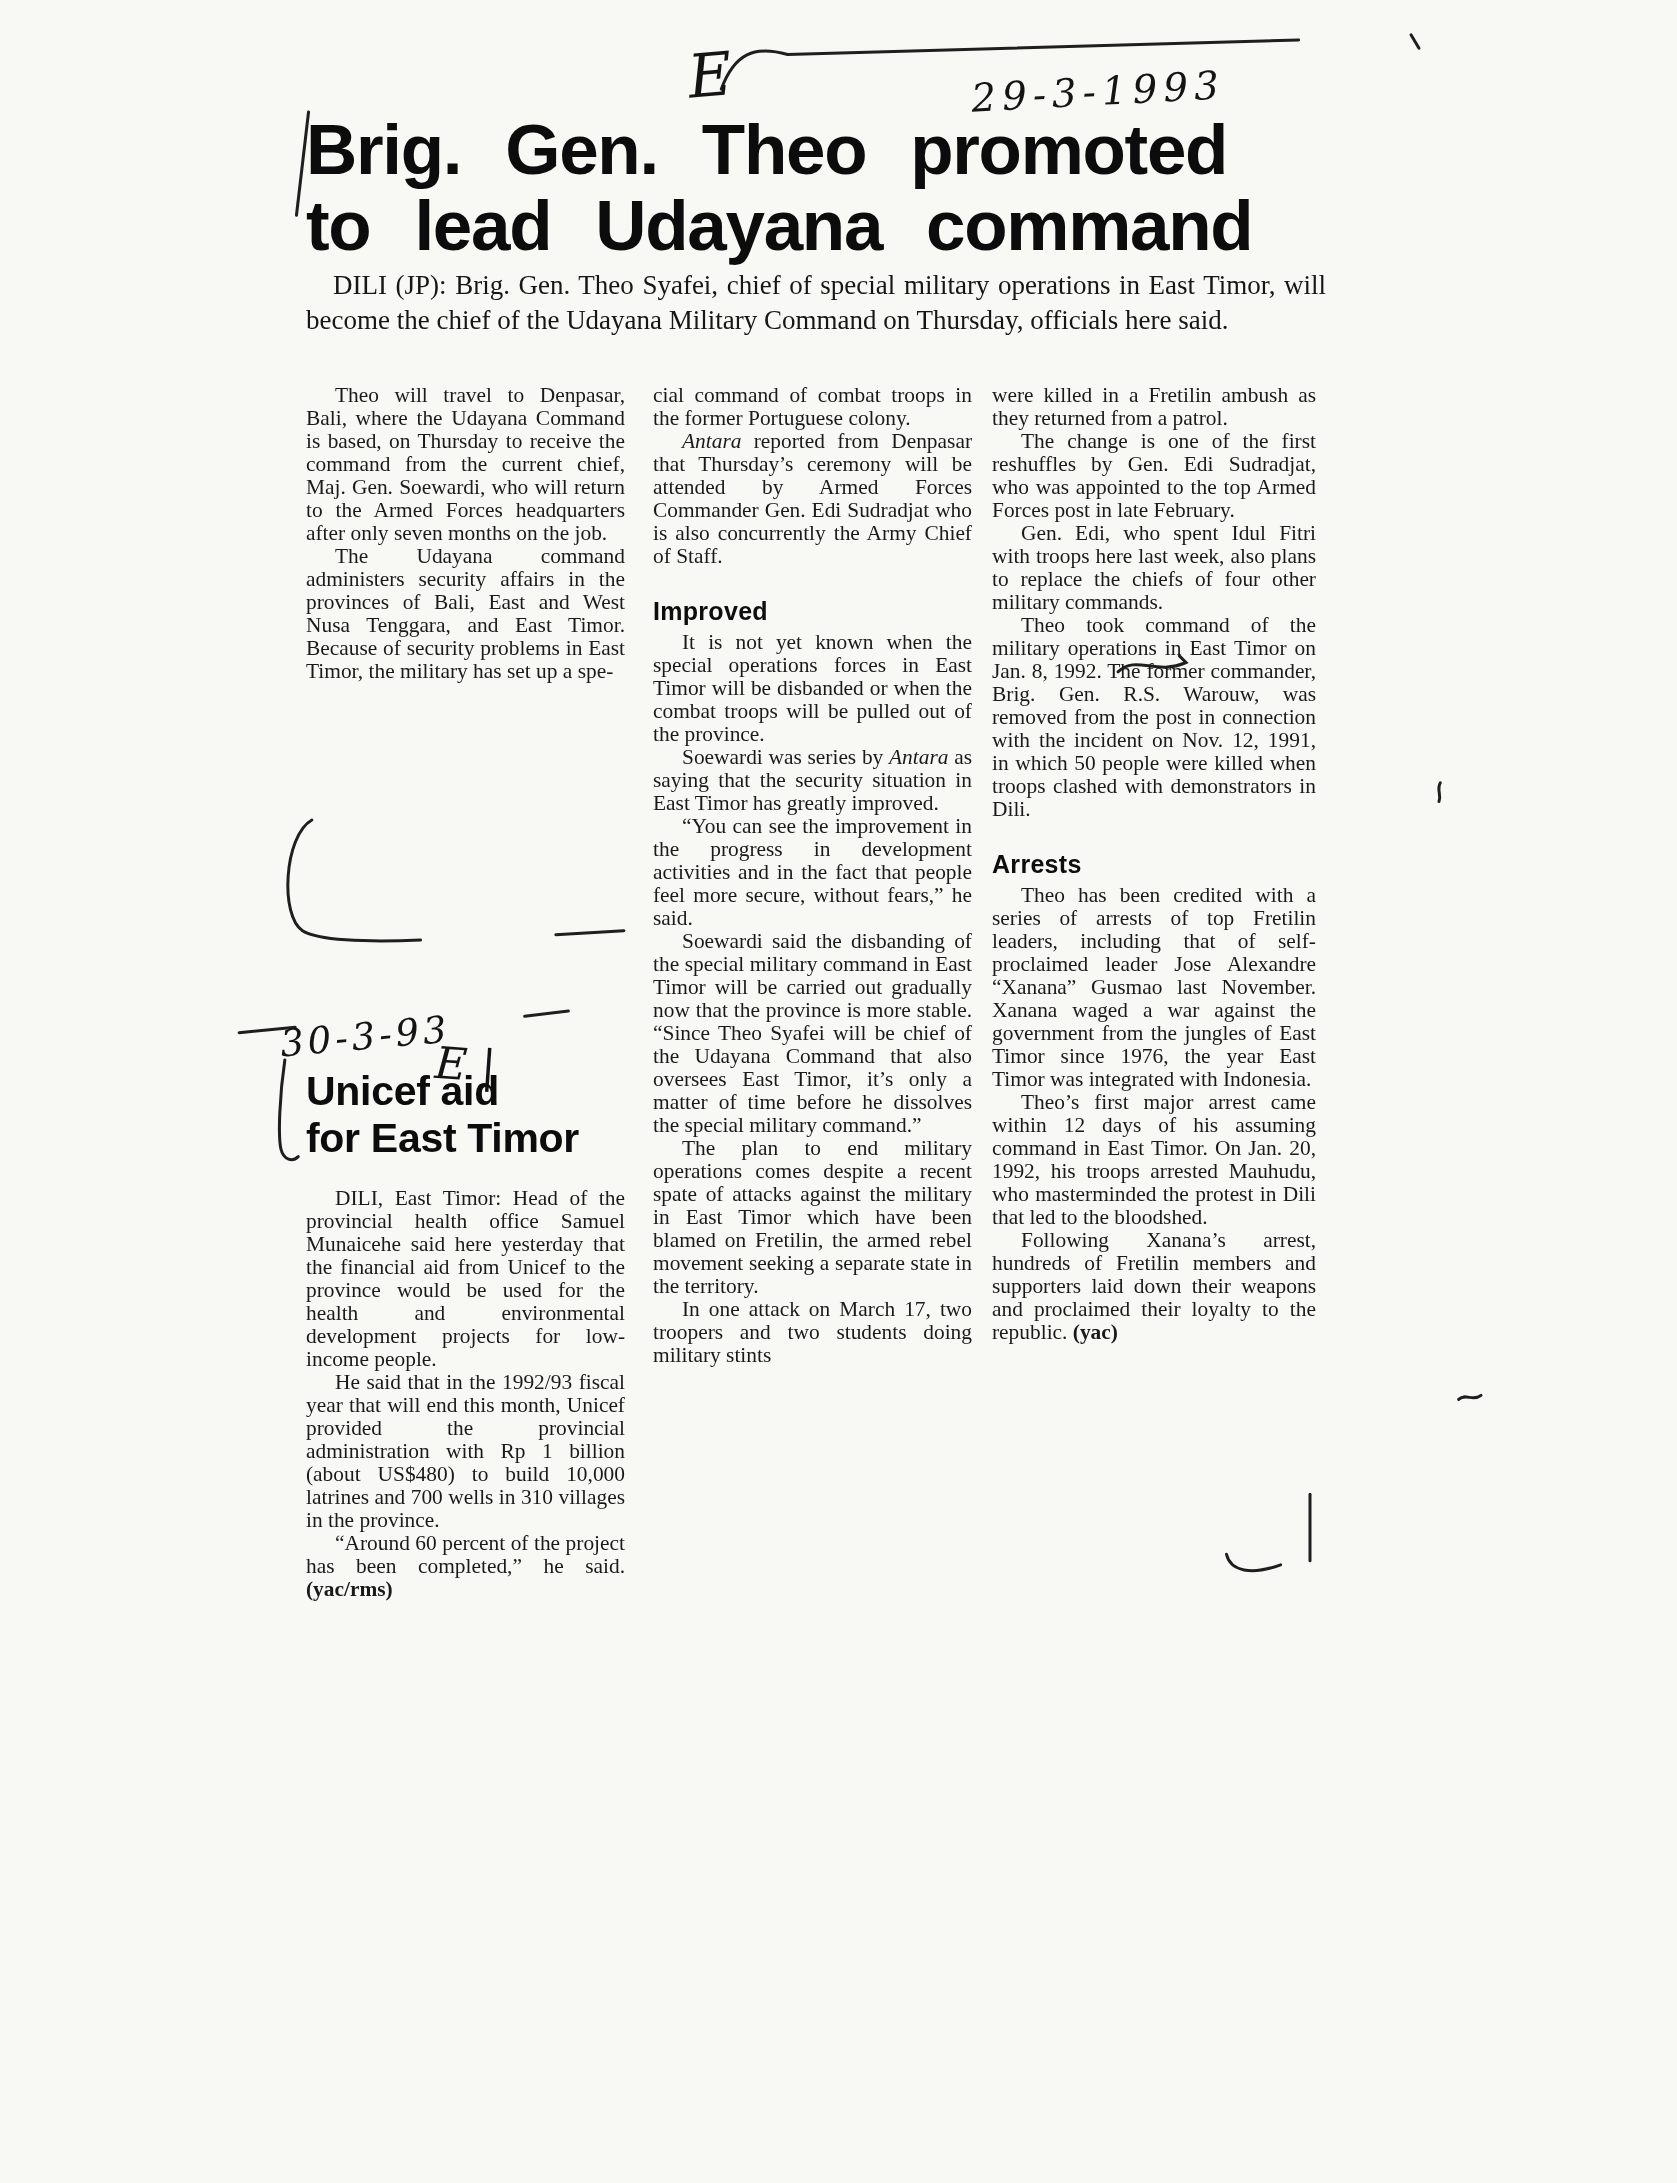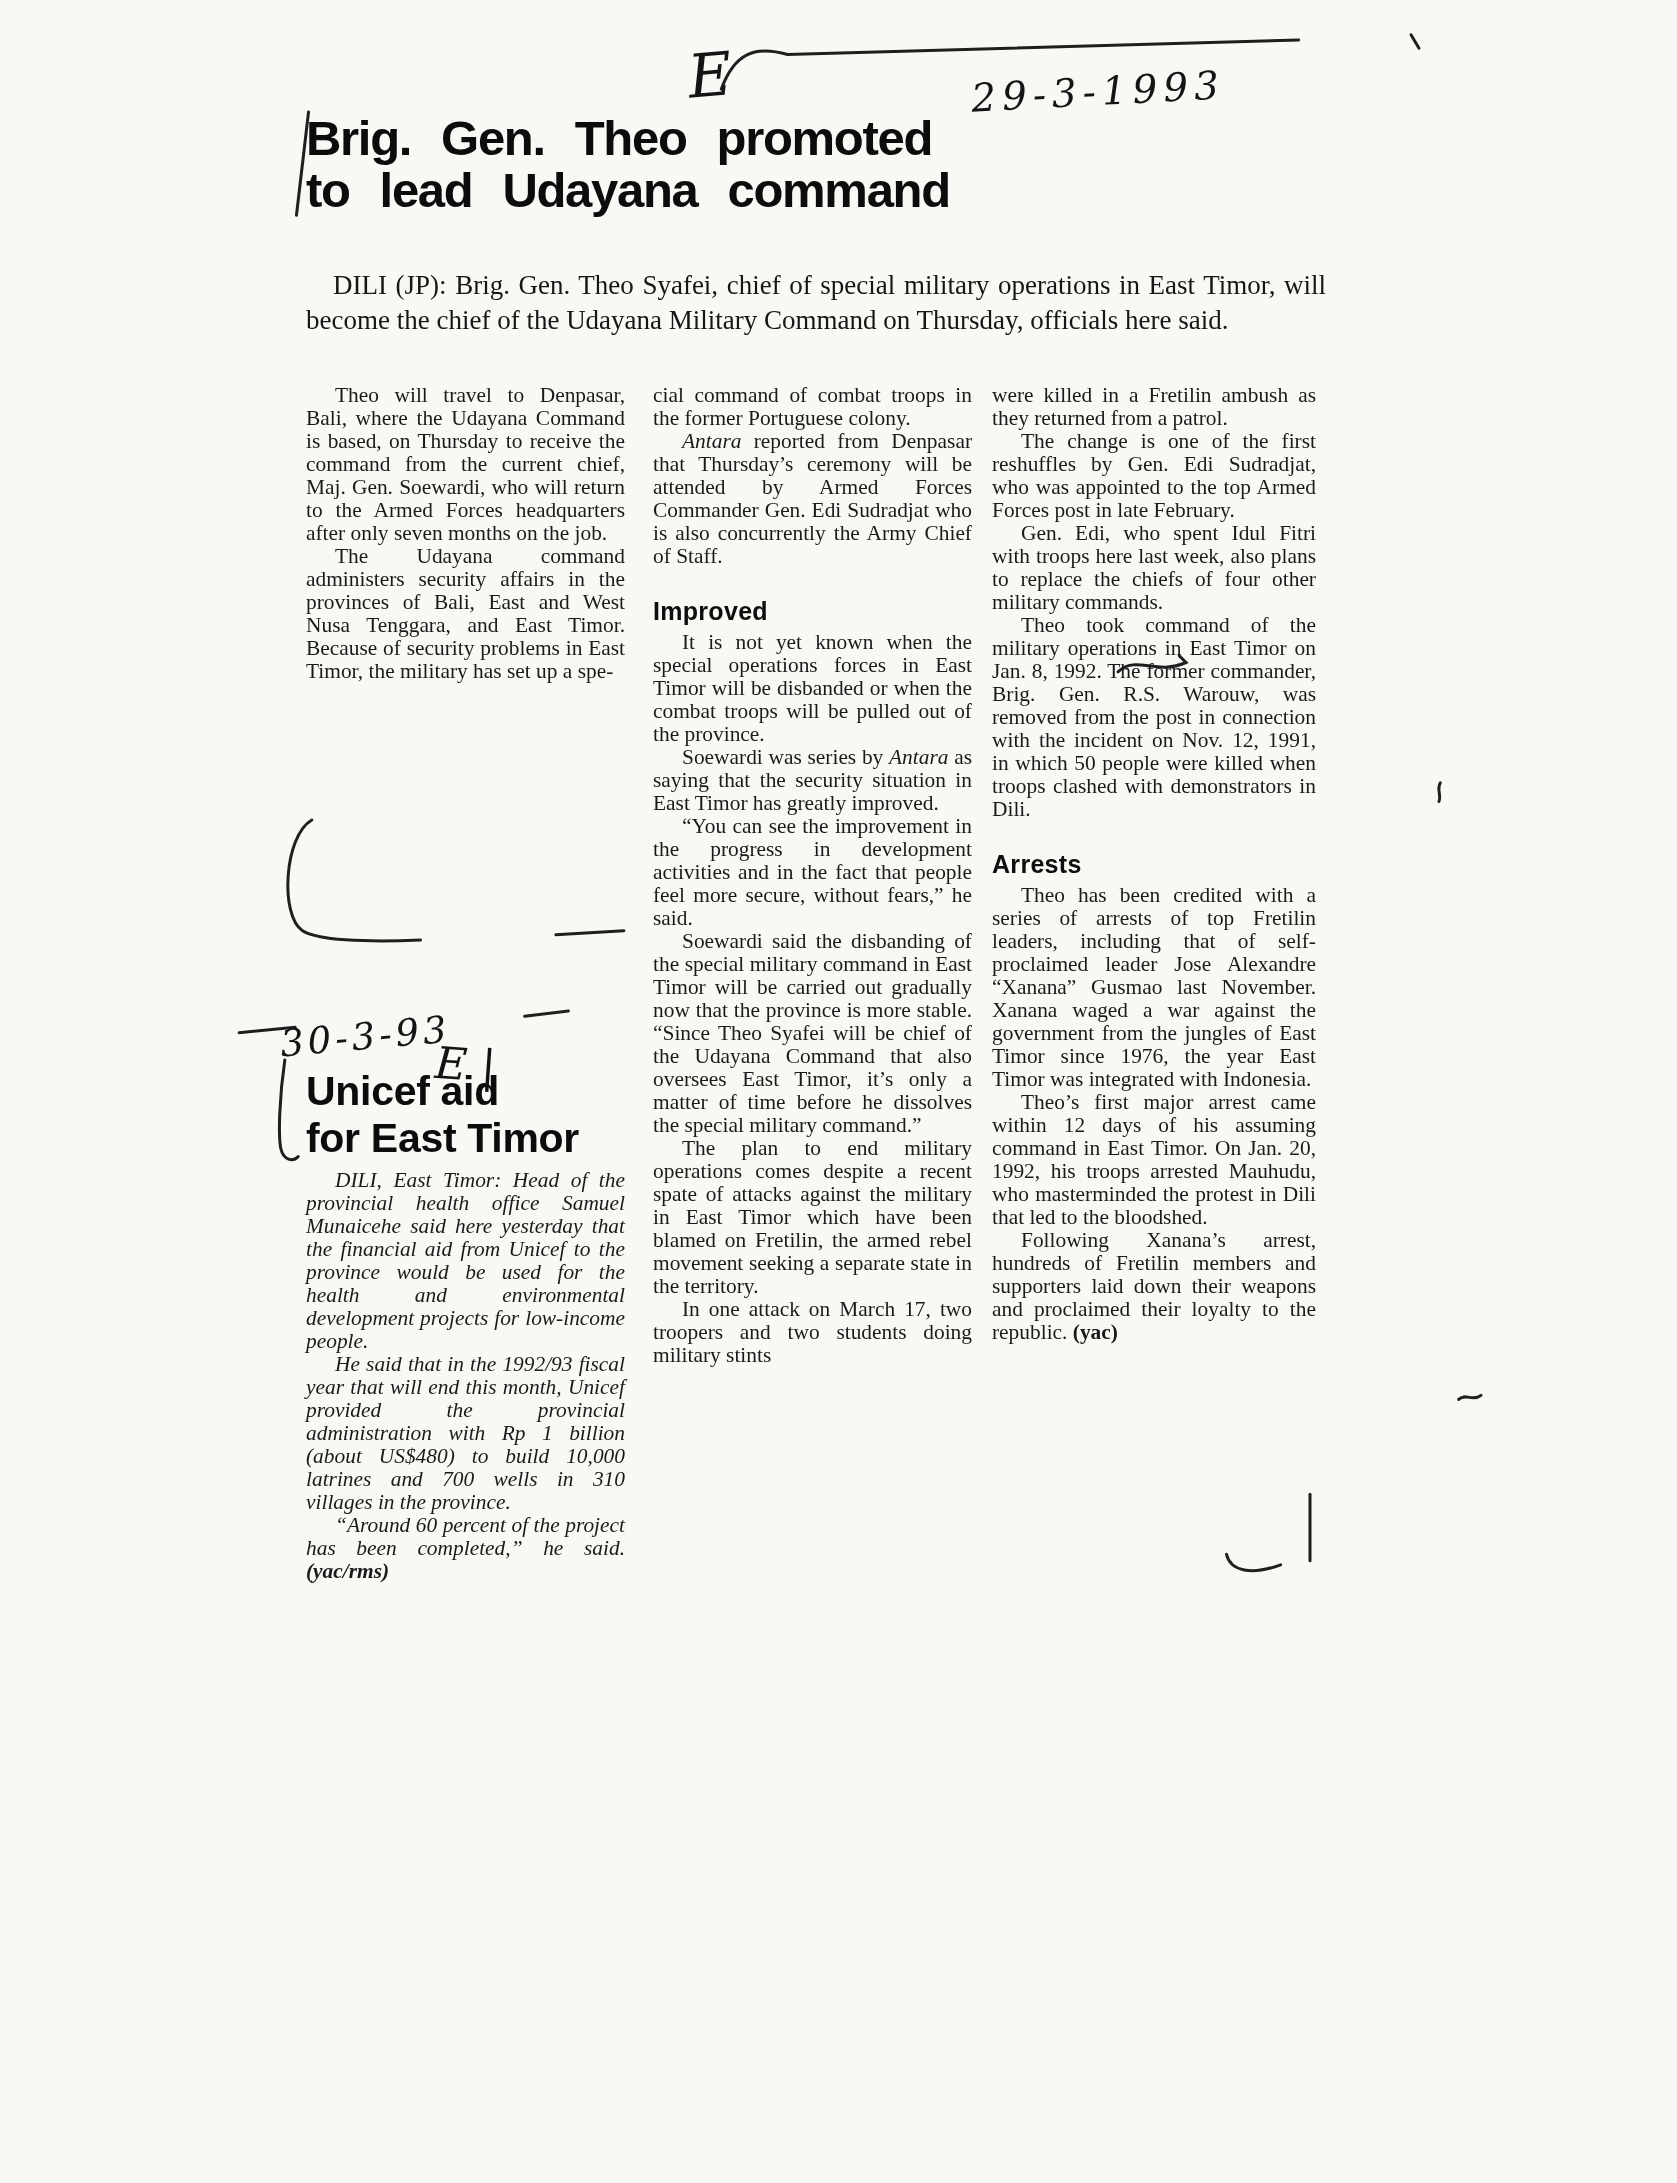--- a/index.html
+++ b/index.html
@@ -12,21 +12,21 @@
   .abs{position:absolute;}
   .hand{
     font-family:"DejaVu Serif", serif;
     font-style:italic;
     color:#141414;
     white-space:nowrap;
   }
   .headline{
     font-family:"Liberation Sans", sans-serif;
     font-weight:700;color:#0c0c0c;
-    font-size:49px;line-height:1.07;
+    font-size:71px;line-height:1.07;
     letter-spacing:-1.3px;word-spacing:0.36em;
   }
   .lead{
     font-size:27px;line-height:35px;text-align:justify;
     text-indent:27px;color:#161616;margin:0;
   }
   .col{
     font-size:21.4px;line-height:23px;text-align:justify;color:#1a1a1a;
   }
   .col p{margin:0;text-indent:29px;}
@@ -126,19 +126,19 @@
 </div>
 
 <span class="hand abs" style="left:280px;top:1015px;font-size:37px;letter-spacing:4px;transform:rotate(-5deg);">30-3-93</span>
 <span class="hand abs" style="left:435px;top:1039px;font-size:44px;transform:rotate(4deg);">E |</span>
 
 <div class="abs" style="left:306px;top:1068px;width:319px;">
   <div class="uni-headline">
     <div>Unicef aid</div>
     <div>for East Timor</div>
   </div>
-  <div class="col" style="margin-top:7px;font-style:italic;">
+  <div class="col" style="margin-top:25px;">
     <p>DILI, East Timor: Head of the provincial health office Samuel Munaicehe said here yesterday that the financial aid from Unicef to the province would be used for the health and environmental development projects for low-income people.</p>
     <p>He said that in the 1992/93 fiscal year that will end this month, Unicef provided the provincial administration with Rp 1 billion (about US$480) to build 10,000 latrines and 700 wells in 310 villages in the province.</p>
     <p><span>“Around 60 percent of the project has been completed,” he said. </span><b>(yac/rms)</b></p>
   </div>
 </div>
 
 
 </body></html>

